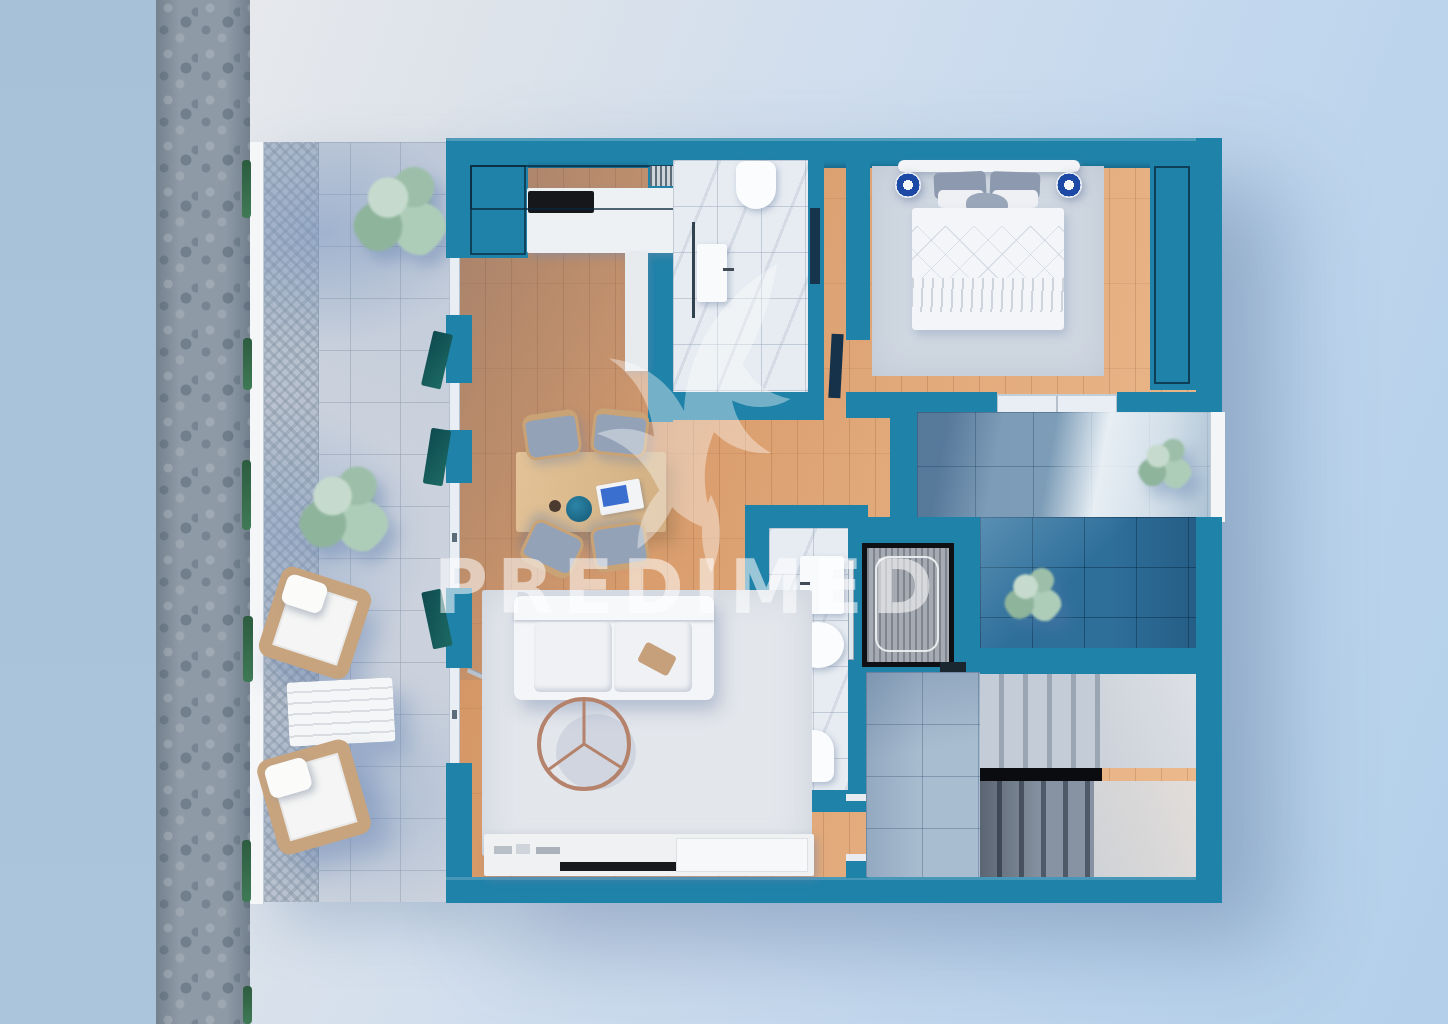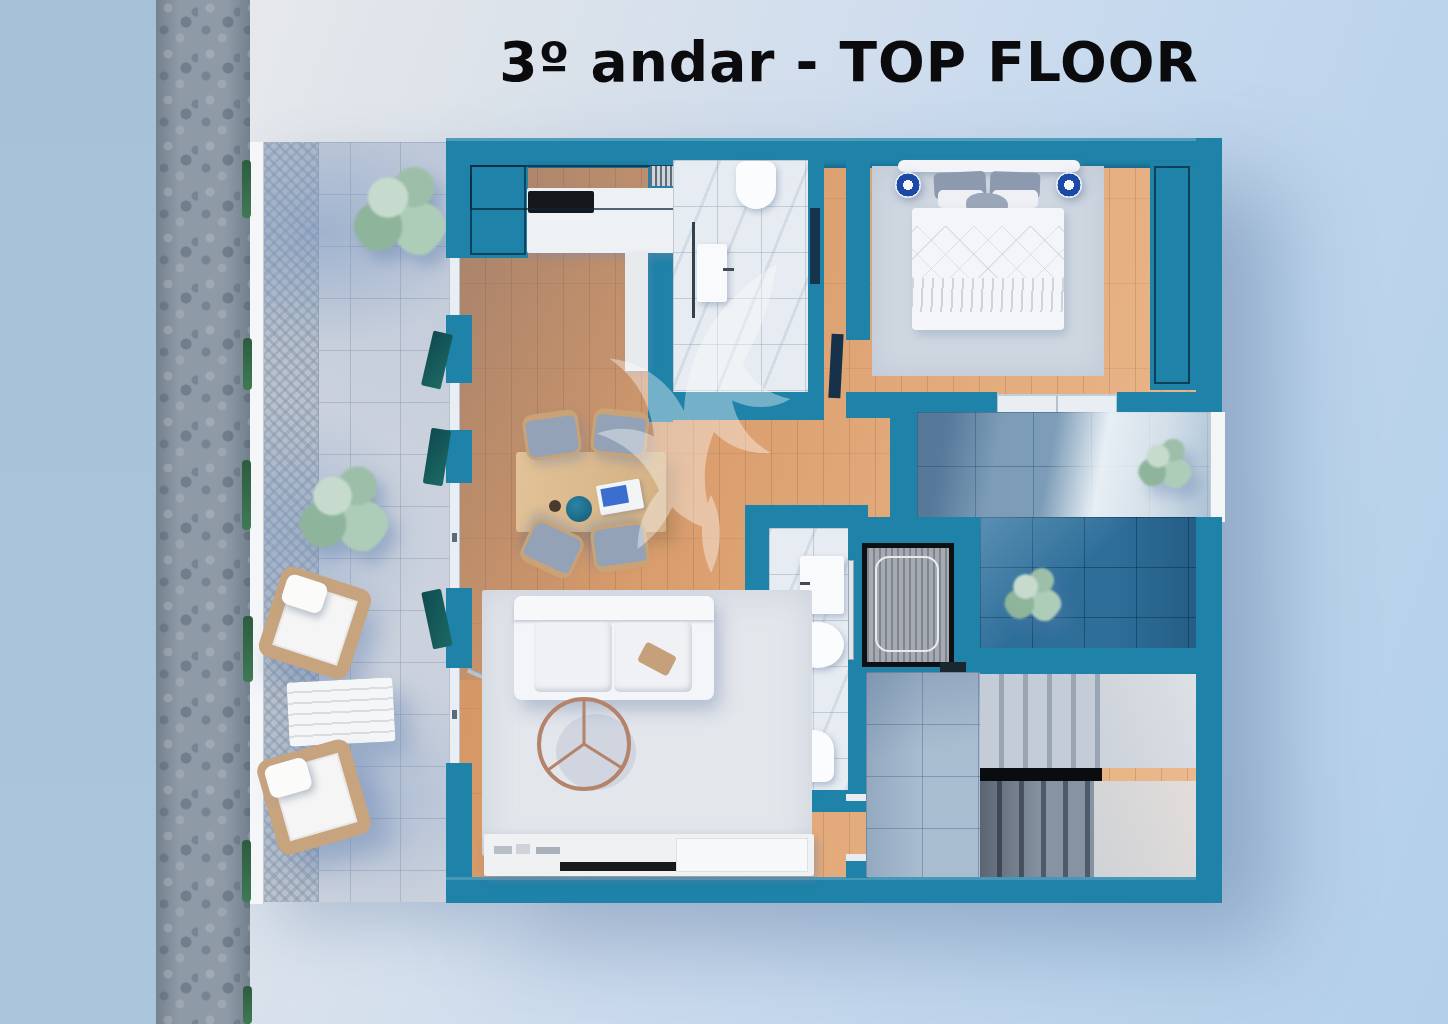--- a/index.html
+++ b/index.html
@@ -74,21 +74,20 @@
          radial-gradient(circle at 12px 8px, rgba(255,255,255,.16) 0 4px, transparent 5px),
          radial-gradient(circle at 30px 22px, rgba(40,55,70,.28) 0 5px, transparent 6px),
          radial-gradient(circle at 8px 30px, rgba(40,55,70,.22) 0 4px, transparent 5px),
          radial-gradient(circle at 24px 38px, rgba(255,255,255,.13) 0 4px, transparent 5px),
          radial-gradient(circle at 40px 12px, rgba(70,85,100,.3) 0 4px, transparent 5px),
          linear-gradient(90deg, rgba(50,65,80,.28), transparent 25%, transparent 75%, rgba(50,65,80,.28));
        background-size:42px 46px,42px 46px,42px 46px,42px 46px,42px 46px,100% 100%;"></div>
   <div class="a" style="left:250px;top:0;width:1198px;height:1024px;
        background:linear-gradient(110deg,#e6e8ec 0%,#dde3ea 16%,#cfddee 42%,#bfd6ed 70%,#b3cfe9 100%);"></div>
 
-  <div class="a" id="title">3º andar - TOP FLOOR</div>
 
   <div class="a" style="left:448px;top:140px;width:774px;height:760px;box-shadow:55px 42px 85px rgba(80,110,150,.42);"></div>
   <div class="a" style="left:252px;top:144px;width:212px;height:756px;box-shadow:28px 24px 55px rgba(80,110,150,.28);"></div>
 
   <div class="a terr" style="left:250px;top:142px;width:214px;height:760px;"></div>
   <div class="a" style="left:264px;top:142px;width:54px;height:760px;background-color:#b9c2ce;
        background-image:repeating-linear-gradient(45deg, rgba(130,145,160,.4) 0 3px, transparent 3px 8px),
                         repeating-linear-gradient(-45deg, rgba(130,145,160,.35) 0 3px, transparent 3px 8px);
        border-right:1px solid rgba(140,155,172,.6);"></div>
   <div class="a" style="left:250px;top:142px;width:214px;height:760px;background:
@@ -255,14 +254,15 @@
   <div class="a" style="left:549px;top:500px;width:12px;height:12px;border-radius:50%;background:#4a3a30;"></div>
   <div class="a chair" style="left:524px;top:412px;width:56px;height:46px;transform:rotate(-8deg);border-top:6px solid #c9a376;"></div>
   <div class="a chair" style="left:592px;top:410px;width:56px;height:46px;transform:rotate(6deg);border-top:6px solid #c9a376;"></div>
   <div class="a chair" style="left:524px;top:526px;width:56px;height:46px;transform:rotate(205deg);border-top:6px solid #c9a376;"></div>
   <div class="a chair" style="left:592px;top:524px;width:56px;height:46px;transform:rotate(172deg);border-top:6px solid #c9a376;"></div>
 
   <svg class="a" style="left:585px;top:252px;opacity:.38;" width="300" height="330" viewBox="0 0 200 220">
     <path fill="#ffffff" d="M128 8c-38 22-60 58-62 98-10-20-28-33-50-35 18 12 28 30 30 52-12-6-25-7-38-2 18 6 31 17 39 33 8 17 22 28 41 32-10-22-11-44-2-66 10 10 23 15 38 14-14-8-23-20-26-35 13 6 27 6 39-1-15-3-26-11-32-24 12-20 19-42 23-66z"></path>
     <path fill="#ffffff" d="M60 150c-16 11-25 28-25 48 13-9 22-22 27-38z M84 162c-8 16-8 34 0 52 8-18 8-36 0-52z"></path>
   </svg>
+  <div class="a" id="wm-text">PREDIMED</div>
 
 </div>
 
 </body></html>

